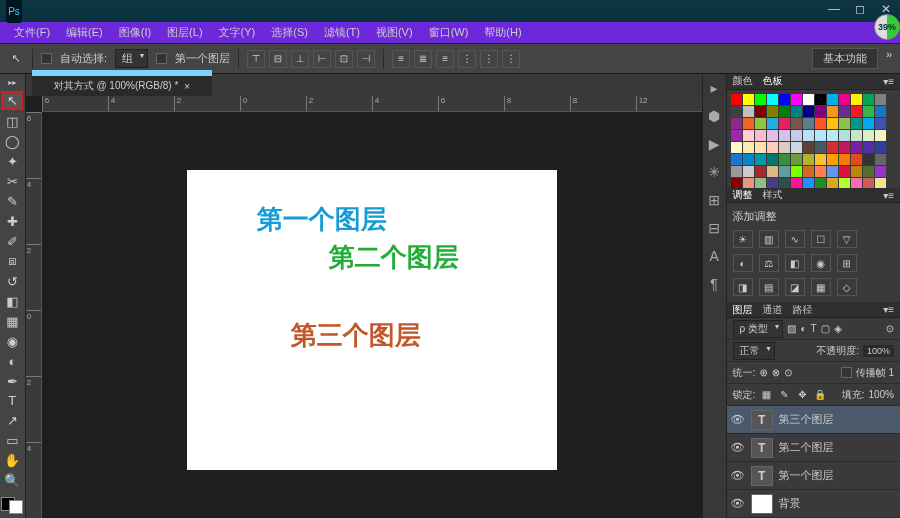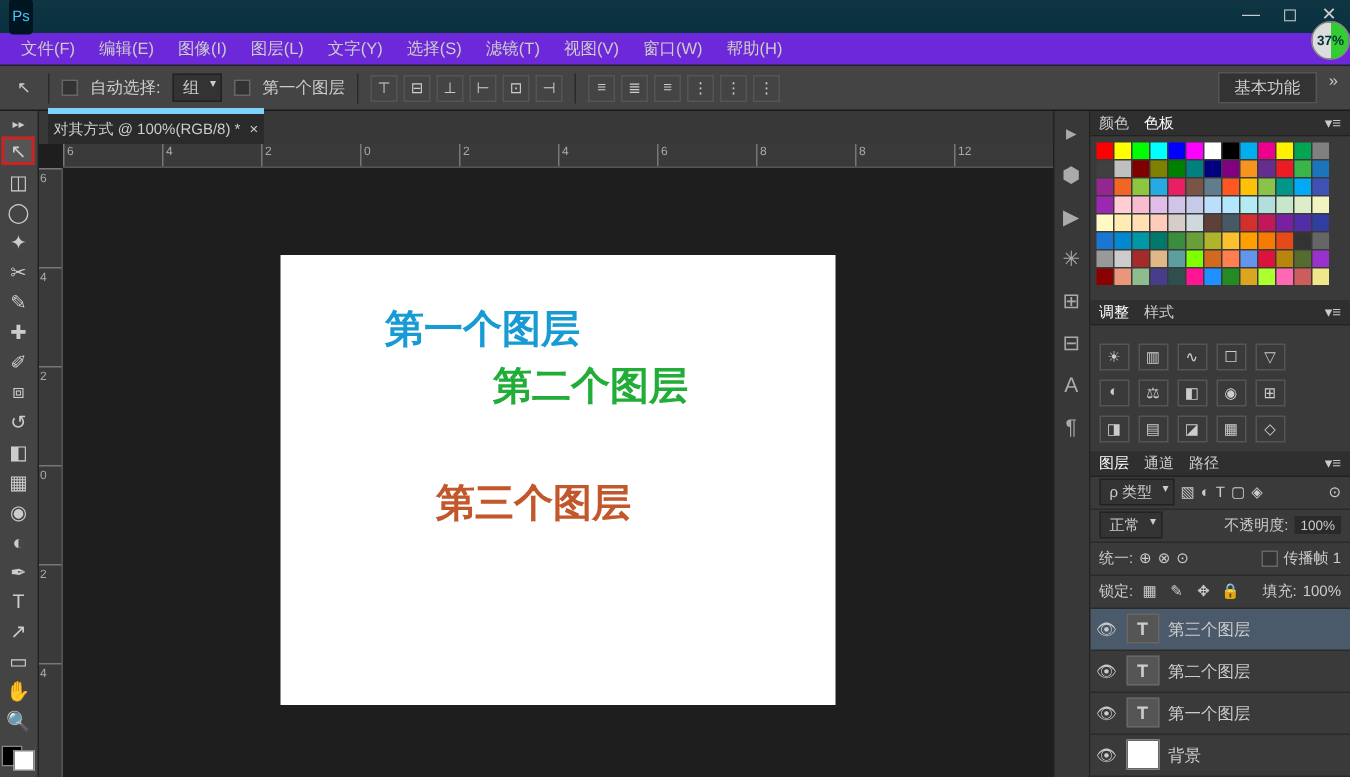--- a/index.html
+++ b/index.html
@@ -23,21 +23,21 @@
 .btn{background:#333;border:1px solid #555;padding:2px 10px}
 .main{display:flex;height:444px}
 .toolbox{width:30px;background:#444;display:flex;flex-direction:column;align-items:center;padding:4px 0;gap:4px;border-right:1px solid #222}
 .toolbox .tool{width:22px;height:20px;display:flex;align-items:center;justify-content:center;font-size:13px;cursor:pointer;color:#ccc}
 .toolbox .tool.sel-t{border:2px solid #cc2222;background:#555}
 .toolbox .fgbg{width:22px;height:22px;position:relative;margin-top:4px}
 .toolbox .fgbg .fg{width:14px;height:14px;background:#000;border:1px solid #888;position:absolute;top:0;left:0}
 .toolbox .fgbg .bg{width:14px;height:14px;background:#fff;border:1px solid #888;position:absolute;bottom:0;right:0}
 .doc{flex:1;background:#1e1e1e;display:flex;flex-direction:column}
 .tabbar{height:22px;background:#383838;display:flex;align-items:flex-end;padding-left:6px}
-.tab{background:#2a2a2a;padding:3px 4px;font-size:10px;border-top:4px solid #7dd3fc;display:flex;align-items:center;gap:6px}
+.tab{background:#2a2a2a;padding:3px 22px;font-size:10px;border-top:6px solid #7dd3fc;display:flex;align-items:center;gap:6px}
 .tab .x{font-size:10px;cursor:pointer}
 .ruler-h{height:16px;background:#3a3a3a;border-bottom:1px solid #555;margin-left:16px;display:flex;font-size:8px;color:#aaa;overflow:hidden}
 .ruler-h span{flex:0 0 66px;border-left:1px solid #777;padding-left:2px}
 .docbody{flex:1;display:flex}
 .ruler-v{width:16px;background:#3a3a3a;border-right:1px solid #555;display:flex;flex-direction:column;font-size:8px;color:#aaa}
 .ruler-v span{flex:0 0 66px;border-top:1px solid #777;padding:1px}
 .canvas-wrap{flex:1;background:#1e1e1e;display:flex;align-items:center;justify-content:center;overflow:hidden}
 .canvas{width:370px;height:300px;background:#fff;position:relative;margin-top:10px}
 .layer1{position:absolute;top:32px;left:70px;font-size:26px;font-weight:900;color:#169bd5;font-family:"SimHei",sans-serif}
 .layer2{position:absolute;top:70px;left:142px;font-size:26px;font-weight:900;color:#22ac38;font-family:"SimHei",sans-serif}
@@ -71,21 +71,21 @@
 </head>
 <body>
 
 <div class="titlebar">
   <div class="logo">Ps</div>
   <div class="winctl">
     <span>—</span>
     <span>◻</span>
     <span>✕</span>
   </div>
-  <div class="badge">37%</div>
+  <div class="badge">39%</div>
 </div>
 
 <div class="menubar">
   <span>文件(F)</span>
   <span>编辑(E)</span>
   <span>图像(I)</span>
   <span>图层(L)</span>
   <span>文字(Y)</span>
   <span>选择(S)</span>
   <span>滤镜(T)</span>
@@ -316,20 +316,21 @@
         <div class="sw" style="background: rgb(205, 92, 92);"></div>
         <div class="sw" style="background: rgb(240, 230, 140);"></div>
       </div>
 
     <div class="panel-head">
       <span class="active">调整</span>
       <span>样式</span>
       <span class="menu">▾≡</span>
     </div>
     <div class="adjust">
+      <div>添加调整</div>
       <div class="row">
         <span class="aicon">☀</span>
         <span class="aicon">▥</span>
         <span class="aicon">∿</span>
         <span class="aicon">☐</span>
         <span class="aicon">▽</span>
       </div>
       <div class="row">
         <span class="aicon">◐</span>
         <span class="aicon">⚖</span>

